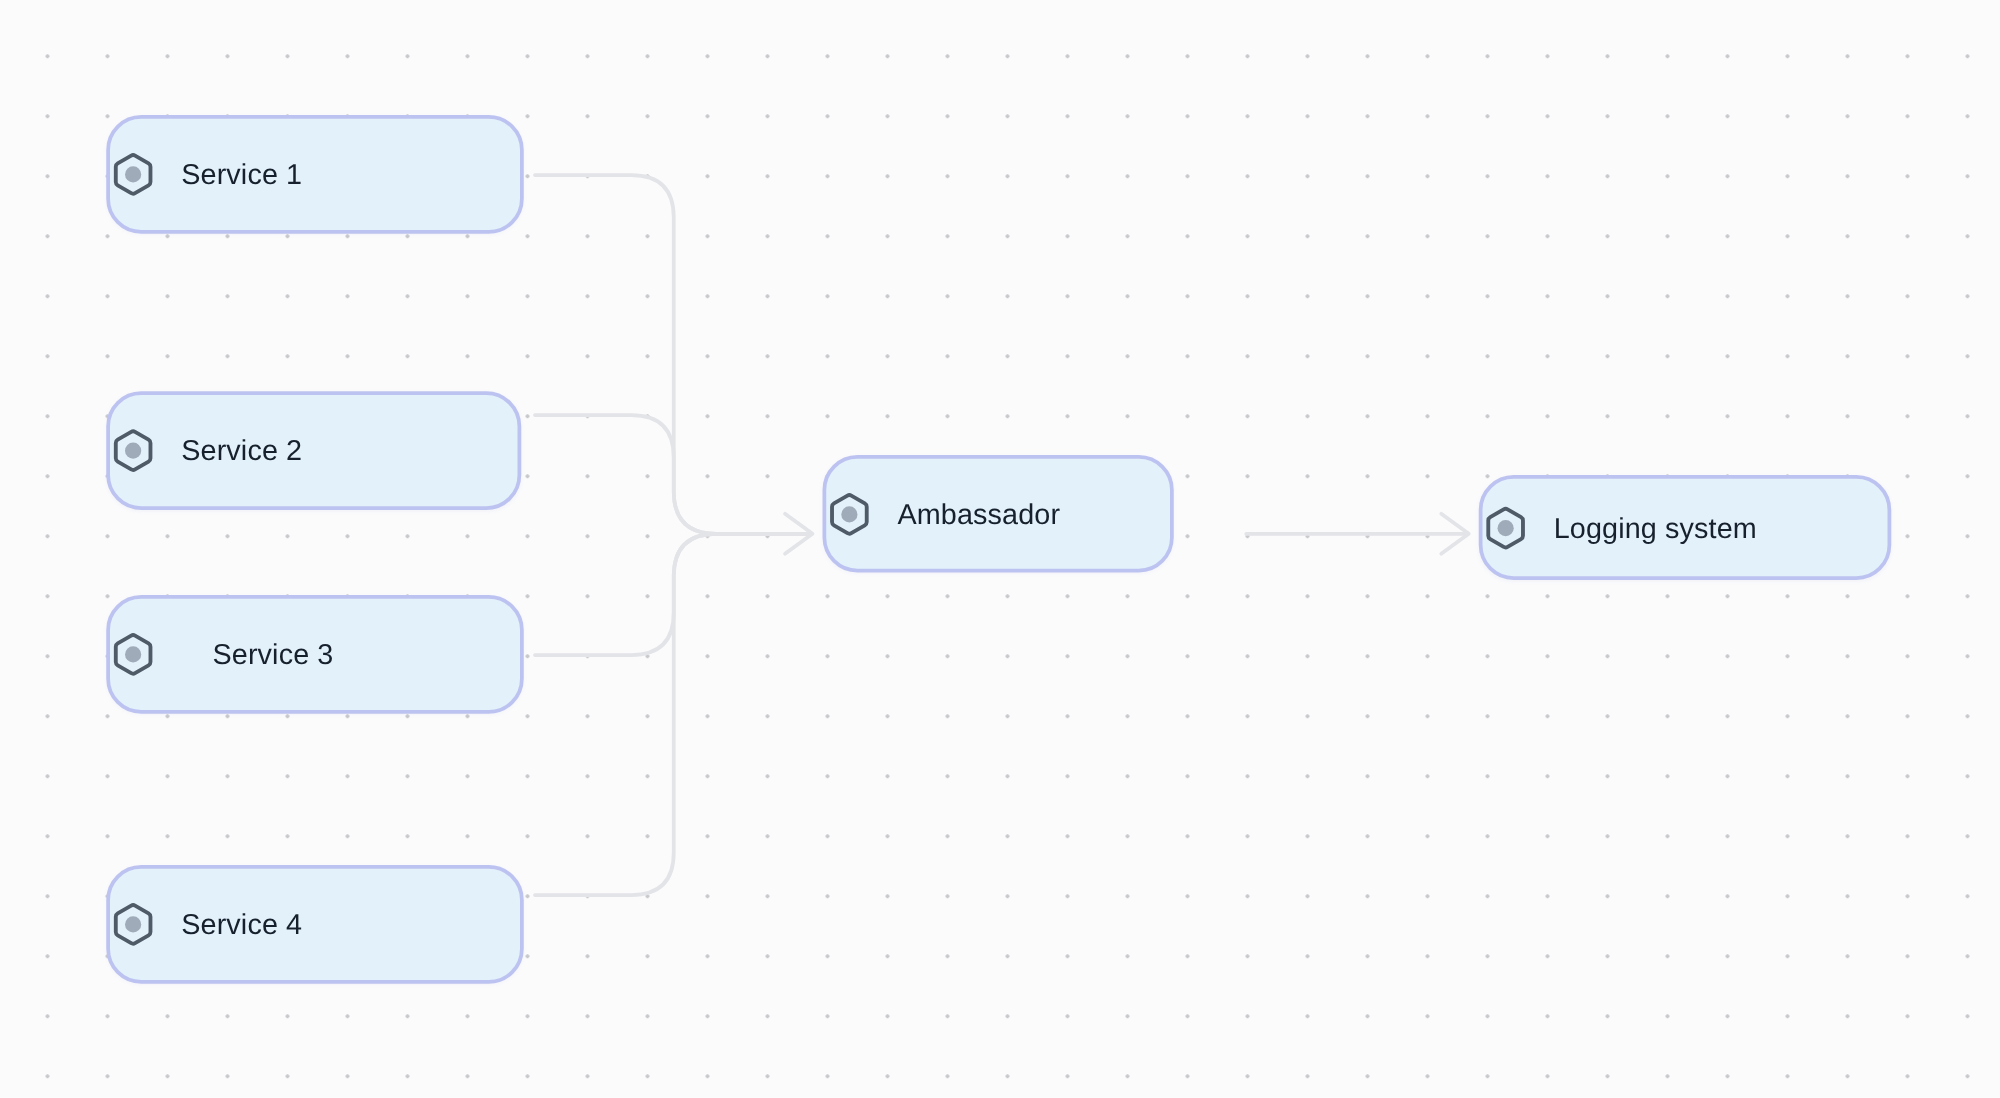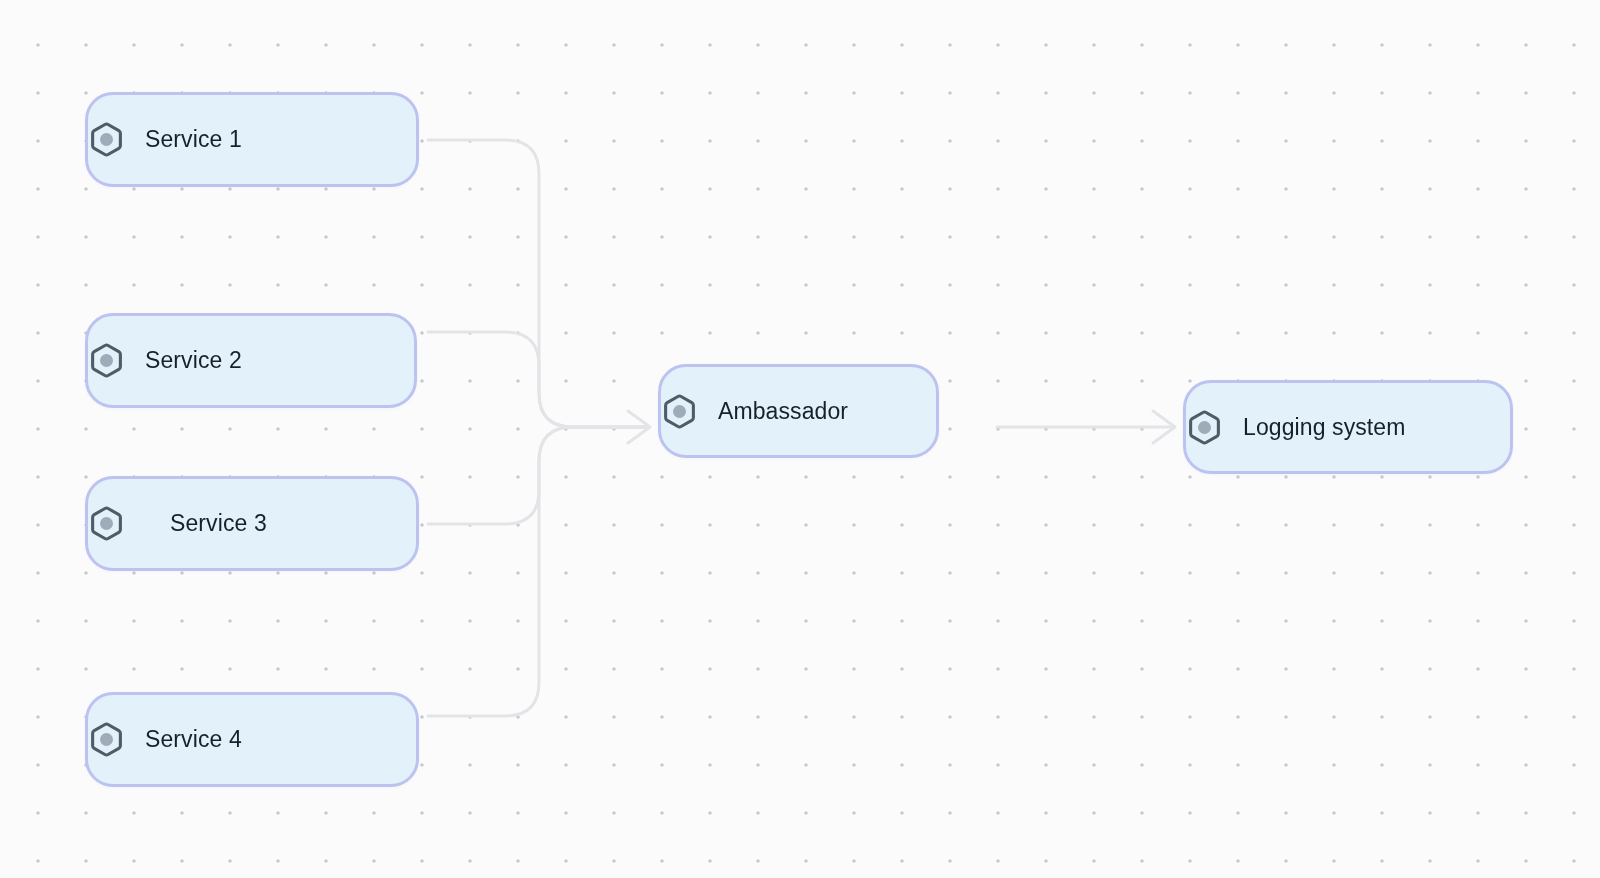--- a/index.html
+++ b/index.html
@@ -97,21 +97,21 @@
         </svg>
         <span class="label">Service 4</span>
       </div>
       <div class="node" style="left: 658px; top: 364px; width: 281px; height: 94px;">
         <svg class="icon" viewBox="0 0 24 24">
           <path class="hex" d="M21 16V8a2 2 0 0 0-1-1.73l-7-4a2 2 0 0 0-2 0l-7 4A2 2 0 0 0 3 8v8a2 2 0 0 0 1 1.73l7 4a2 2 0 0 0 2 0l7-4A2 2 0 0 0 21 16z"></path>
           <circle class="dot" cx="12" cy="12" r="4.2"></circle>
         </svg>
         <span class="label">Ambassador</span>
       </div>
-      <div class="node" style="left: 1183px; top: 380px; width: 330px; height: 94px;">
+      <div class="node" style="left: 1183px; top: 380px; width: 330px; height: 84px;">
         <svg class="icon" viewBox="0 0 24 24">
           <path class="hex" d="M21 16V8a2 2 0 0 0-1-1.73l-7-4a2 2 0 0 0-2 0l-7 4A2 2 0 0 0 3 8v8a2 2 0 0 0 1 1.73l7 4a2 2 0 0 0 2 0l7-4A2 2 0 0 0 21 16z"></path>
           <circle class="dot" cx="12" cy="12" r="4.2"></circle>
         </svg>
         <span class="label">Logging system</span>
       </div>
     </div>
 </div>
 
 </body></html>

